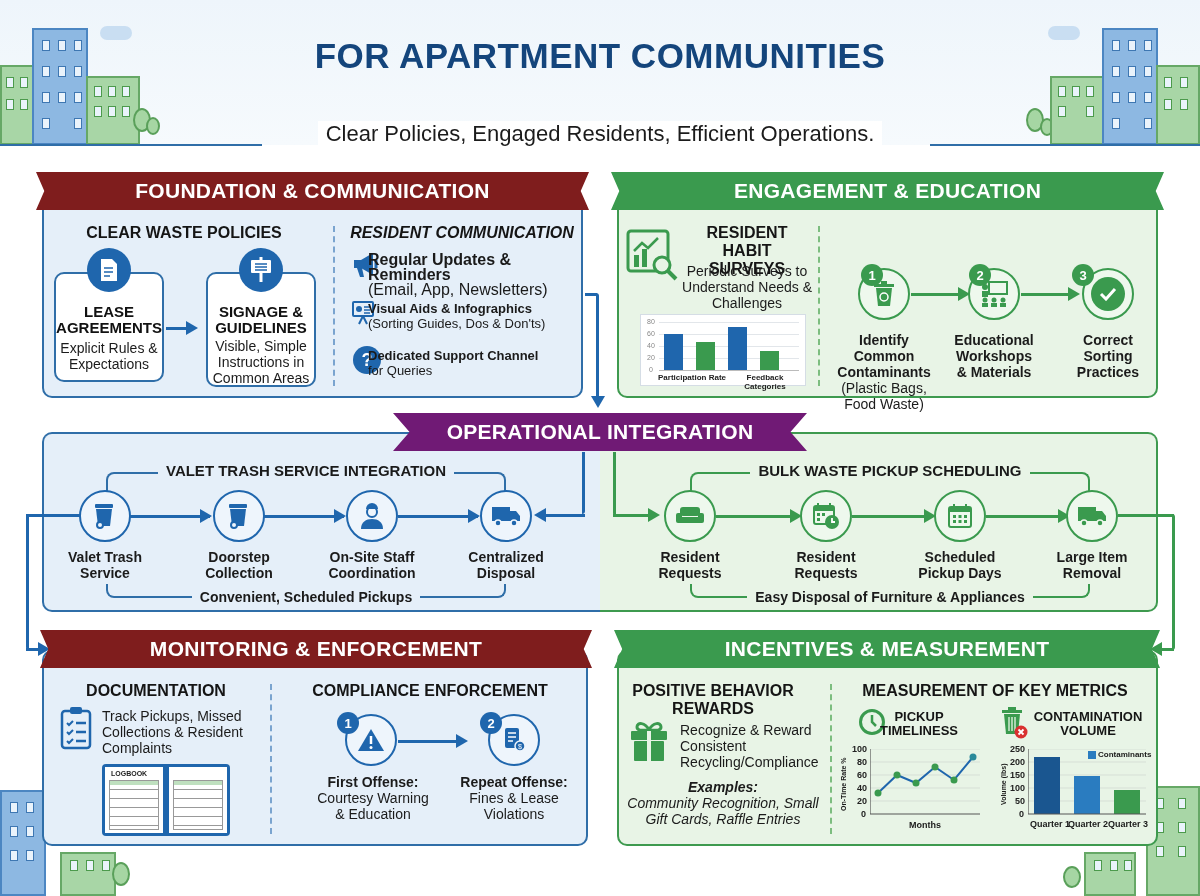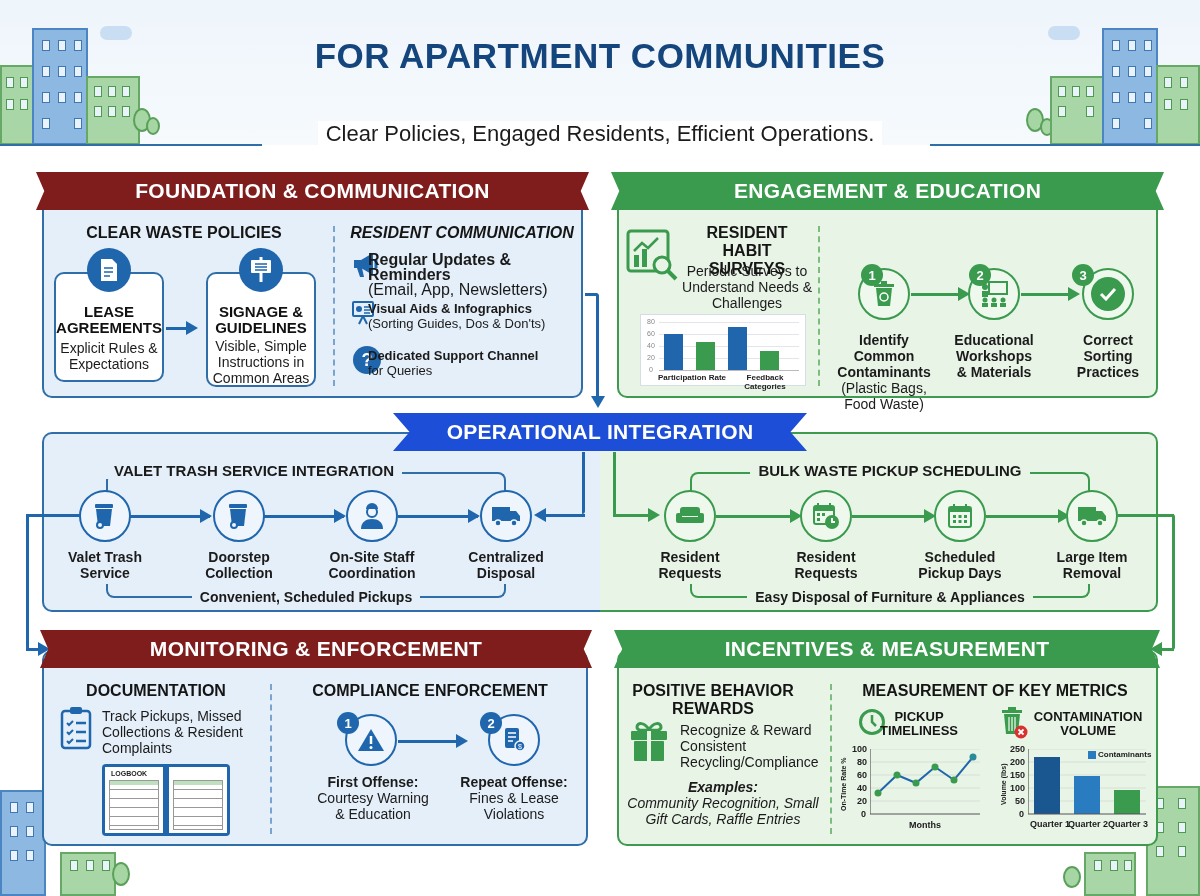--- a/index.html
+++ b/index.html
@@ -24,21 +24,21 @@
   .cloud { background: #c9def2; border-radius: 20px; }
 
   
   .panel { border: 2px solid; border-radius: 10px; }
   .panel.blue { background: #e5eff9; border-color: #2f6ea8; }
   .panel.green { background: #e8f4e6; border-color: #3e9a4f; }
   .banner { height: 38px; display: flex; align-items: center; justify-content: center; color: #fff; font-weight: 700; font-size: 21px; letter-spacing: 0.3px;
             clip-path: polygon(0 0, 100% 0, 98.5% 50%, 100% 100%, 0 100%, 1.5% 50%); }
   .banner.blue { background: #7f1d1d; }
   .banner.green { background: #3a9a4e; }
-  .banner.navy { background: #1d4ed8; clip-path: polygon(0 0, 100% 0, 96% 50%, 100% 100%, 0 100%, 4% 50%); }
+  .banner.navy { background: #701a75; clip-path: polygon(0 0, 100% 0, 96% 50%, 100% 100%, 0 100%, 4% 50%); }
 
   .h2 { font-weight: 700; font-size: 16px; text-align: center; color: #151515; line-height: 18px; }
   .txt { font-size: 14px; line-height: 16px; text-align: center; color: #1b1b1b; }
   .b { font-weight: 700; }
   .divider { border-left: 2px dashed; }
   .divider.blue { border-color: #7aa4cf; }
   .divider.green { border-color: #7cbd7f; }
 
   .card { background: #fff; border: 2px solid #2f6ea8; border-radius: 10px; }
   .circ { border-radius: 50%; display: flex; align-items: center; justify-content: center; }
@@ -367,21 +367,21 @@
   <div>Practices</div>
 </div>
 
 <div class="abs panel blue" style="left:42px;top:432px;width:564px;height:180px;border-right:none;border-radius:10px 0 0 10px;"></div>
 <div class="abs panel green" style="left:600px;top:432px;width:558px;height:180px;border-left:none;border-radius:0 10px 10px 0;"></div>
 <div class="abs banner navy" style="left:393px;top:413px;width:414px;">
     <span>OPERATIONAL INTEGRATION</span>
   </div>
 
 <div class="abs bracket top blue" style="left:106px;top:472px;width:400px;height:20px;"></div>
-<div class="abs" style="left:106px;top:462px;width:400px;">
+<div class="abs" style="left:106px;top:462px;width:400px;text-align:center;">
   <span class="bracket-label blue-bg">VALET TRASH SERVICE INTEGRATION</span>
 </div>
 
 <div class="abs line-h bg-blue" style="left:130px;top:515px;width:80px;"></div>
 <div class="abs arrow-r ab" style="left:200px;top:509px;"></div>
 <div class="abs line-h bg-blue" style="left:264px;top:515px;width:80px;"></div>
 <div class="abs arrow-r ab" style="left:334px;top:509px;"></div>
 <div class="abs line-h bg-blue" style="left:398px;top:515px;width:80px;"></div>
 <div class="abs arrow-r ab" style="left:468px;top:509px;"></div>
 

